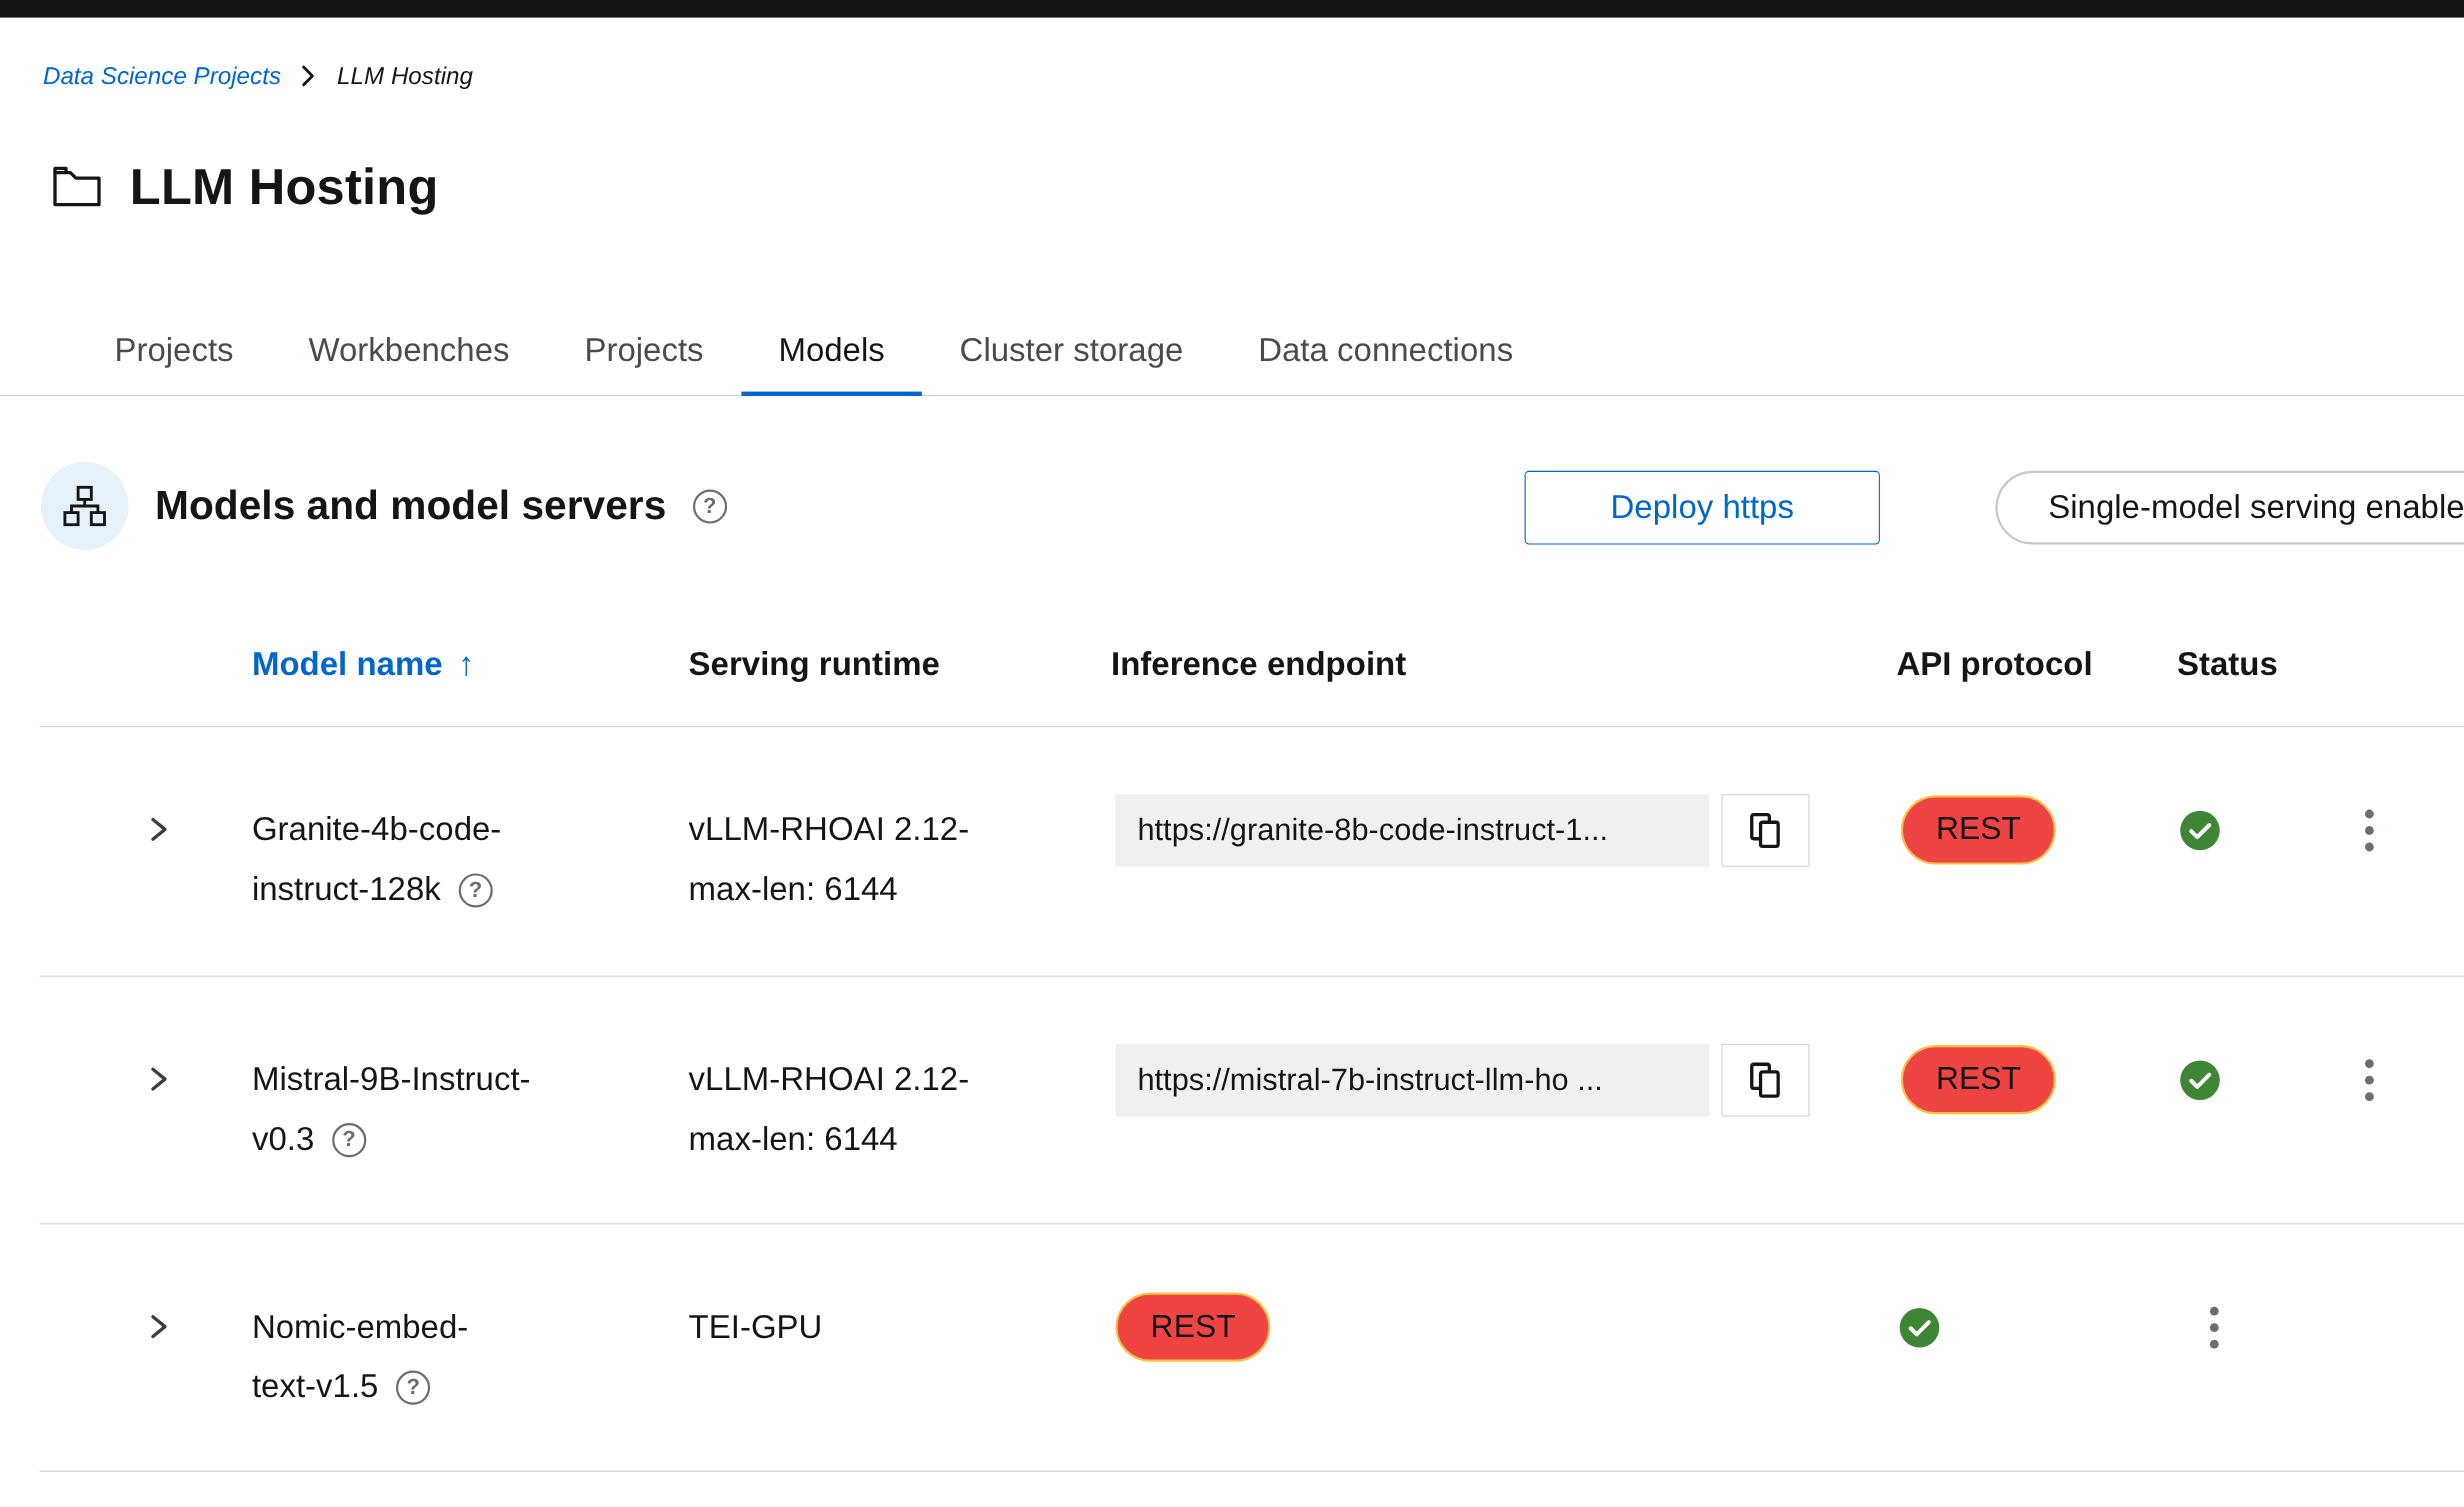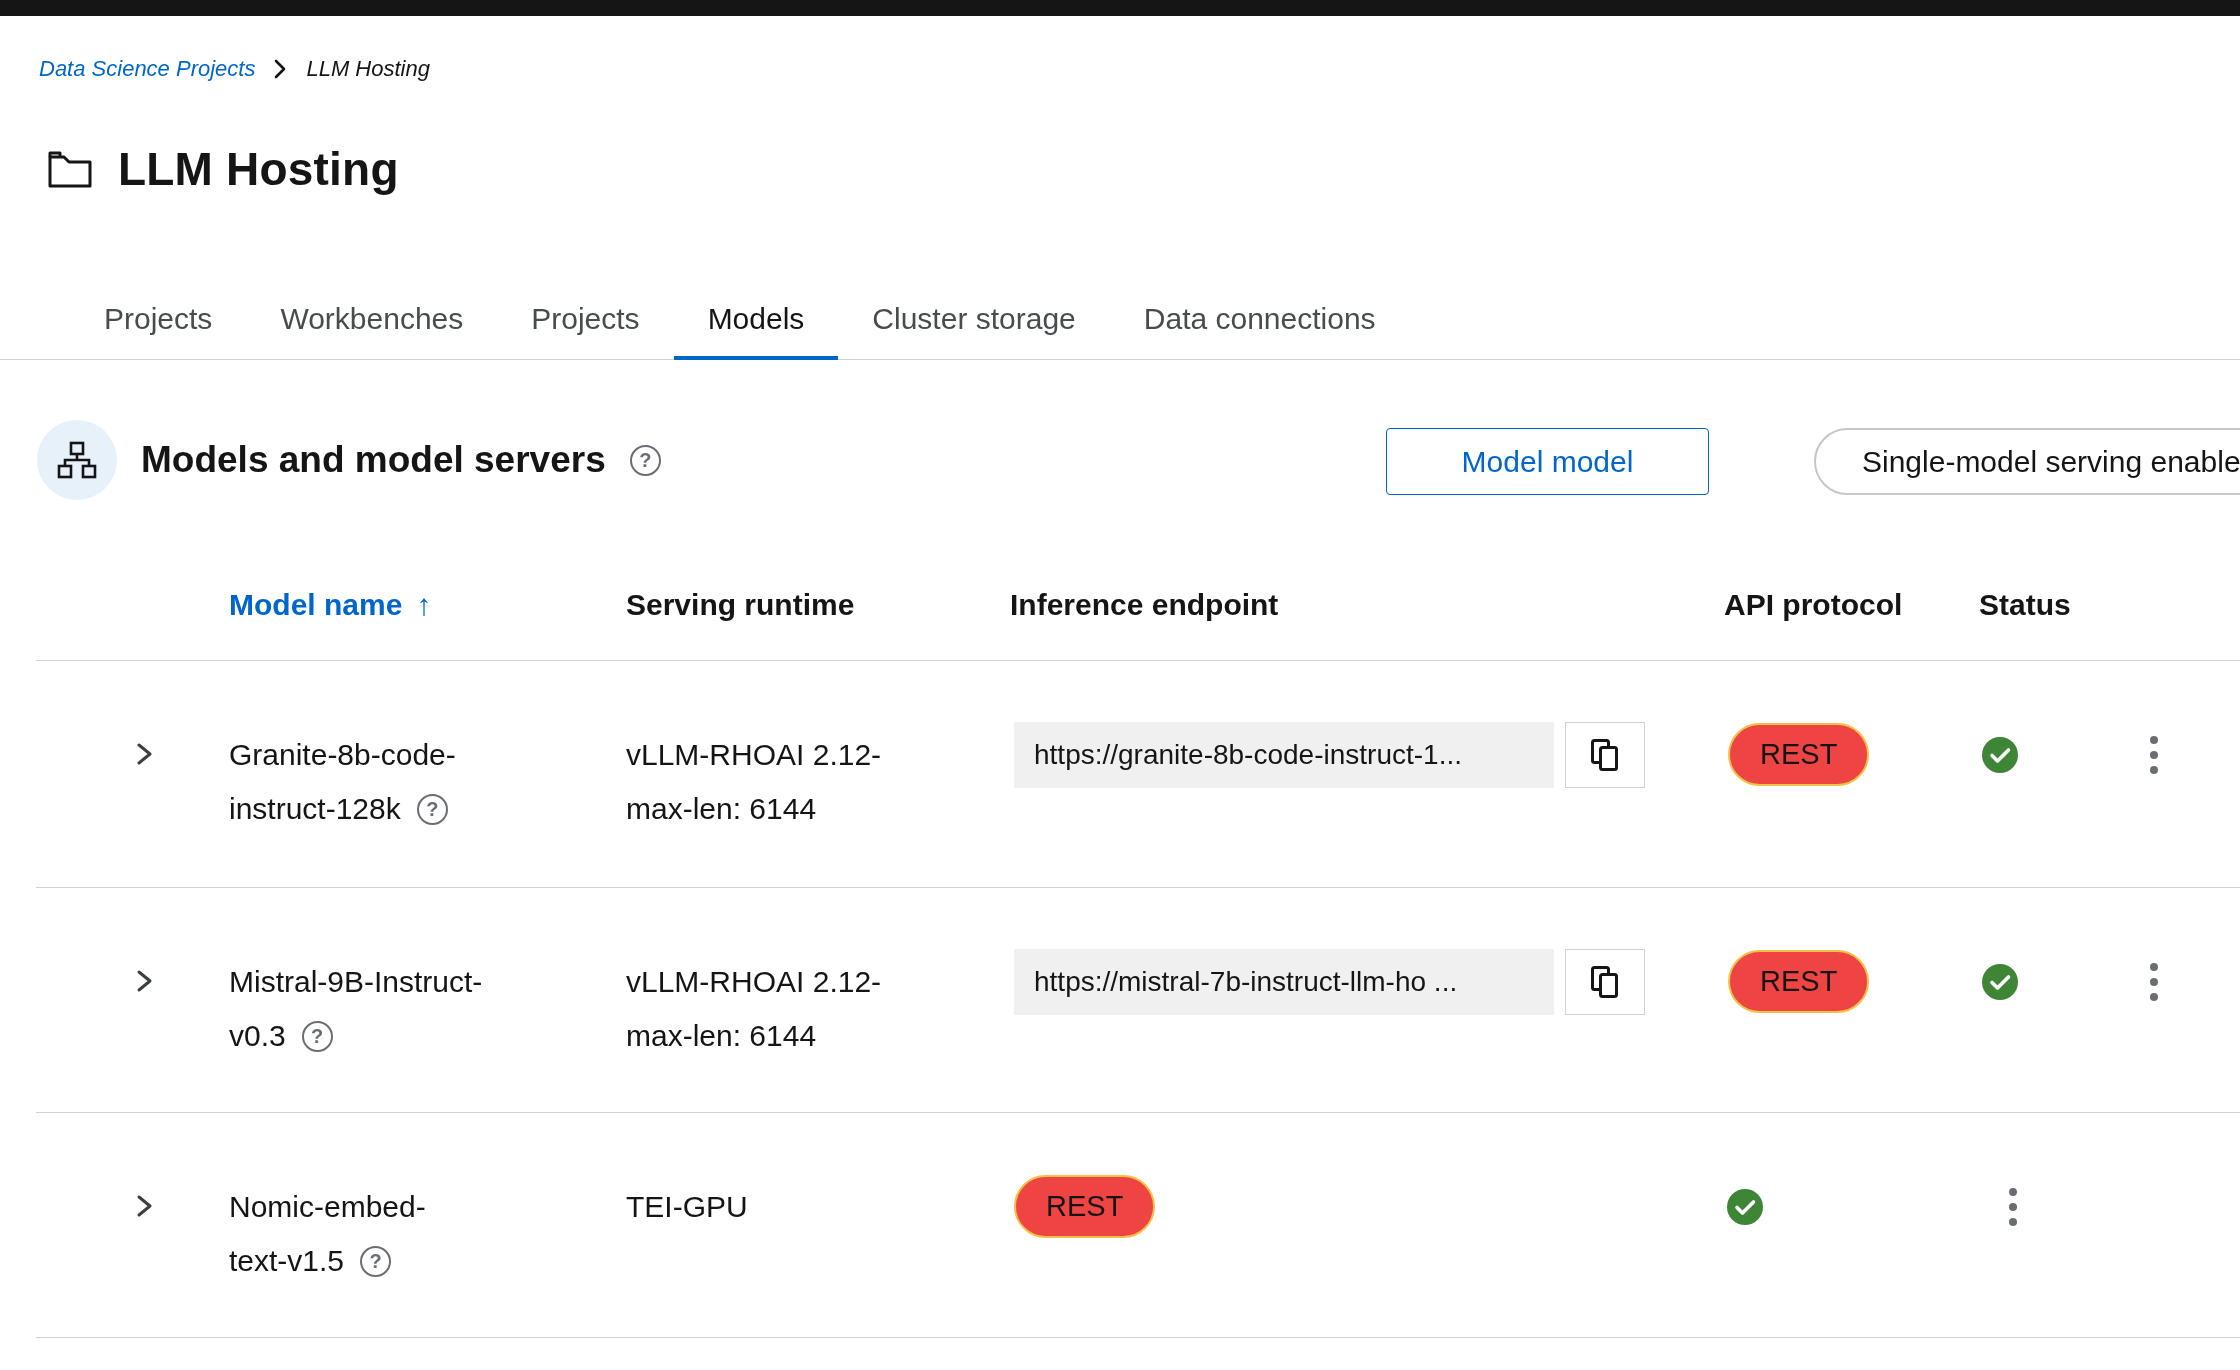--- a/index.html
+++ b/index.html
@@ -110,21 +110,21 @@
       <svg width="42" height="40" viewBox="0 0 42 40">
         <rect x="15" y="3" width="12" height="11" fill="none" stroke="#151515" stroke-width="2.6"></rect>
         <rect x="3" y="26" width="12" height="11" fill="none" stroke="#151515" stroke-width="2.6"></rect>
         <rect x="27" y="26" width="12" height="11" fill="none" stroke="#151515" stroke-width="2.6"></rect>
         <path d="M21 14 v6 M9 26 v-6 h24 v6" fill="none" stroke="#151515" stroke-width="2.6"></path>
       </svg>
     </span>
     <span class="section-title">Models and model servers</span>
     <span class="help-icon">?</span>
   </div>
-  <button class="deploy-btn">Model model</button>
+  <button class="deploy-btn">Deploy https</button>
   <div class="serving-pill">Single-model serving enabled</div>
 </div>
 
 <div class="grid thead">
   <div></div>
   <div class="th-model">
     <span>Model name</span>
     <span class="sort-arrow">↑</span>
   </div>
   <div>Serving runtime</div>
@@ -136,21 +136,21 @@
 
 <div class="grid row first">
   <div class="cell-expand">
     <button class="expand-btn">
       <svg width="24" height="26" viewBox="0 0 24 26">
           <path d="M7 4 l11 9 -11 9" stroke="#3c3f42" stroke-width="3" fill="none" stroke-linecap="round" stroke-linejoin="round"></path>
         </svg>
     </button>
   </div>
   <div class="cell-text">
-    <div>Granite-8b-code-</div>
+    <div>Granite-4b-code-</div>
     <div class="name-line2">
       <span>instruct-128k</span>
       <span class="help-icon">?</span>
     </div>
   </div>
   <div class="cell-text">
     <div>vLLM-RHOAI 2.12-</div>
     <div>max-len: 6144</div>
   </div>
   <div class="cell-endpoint">

